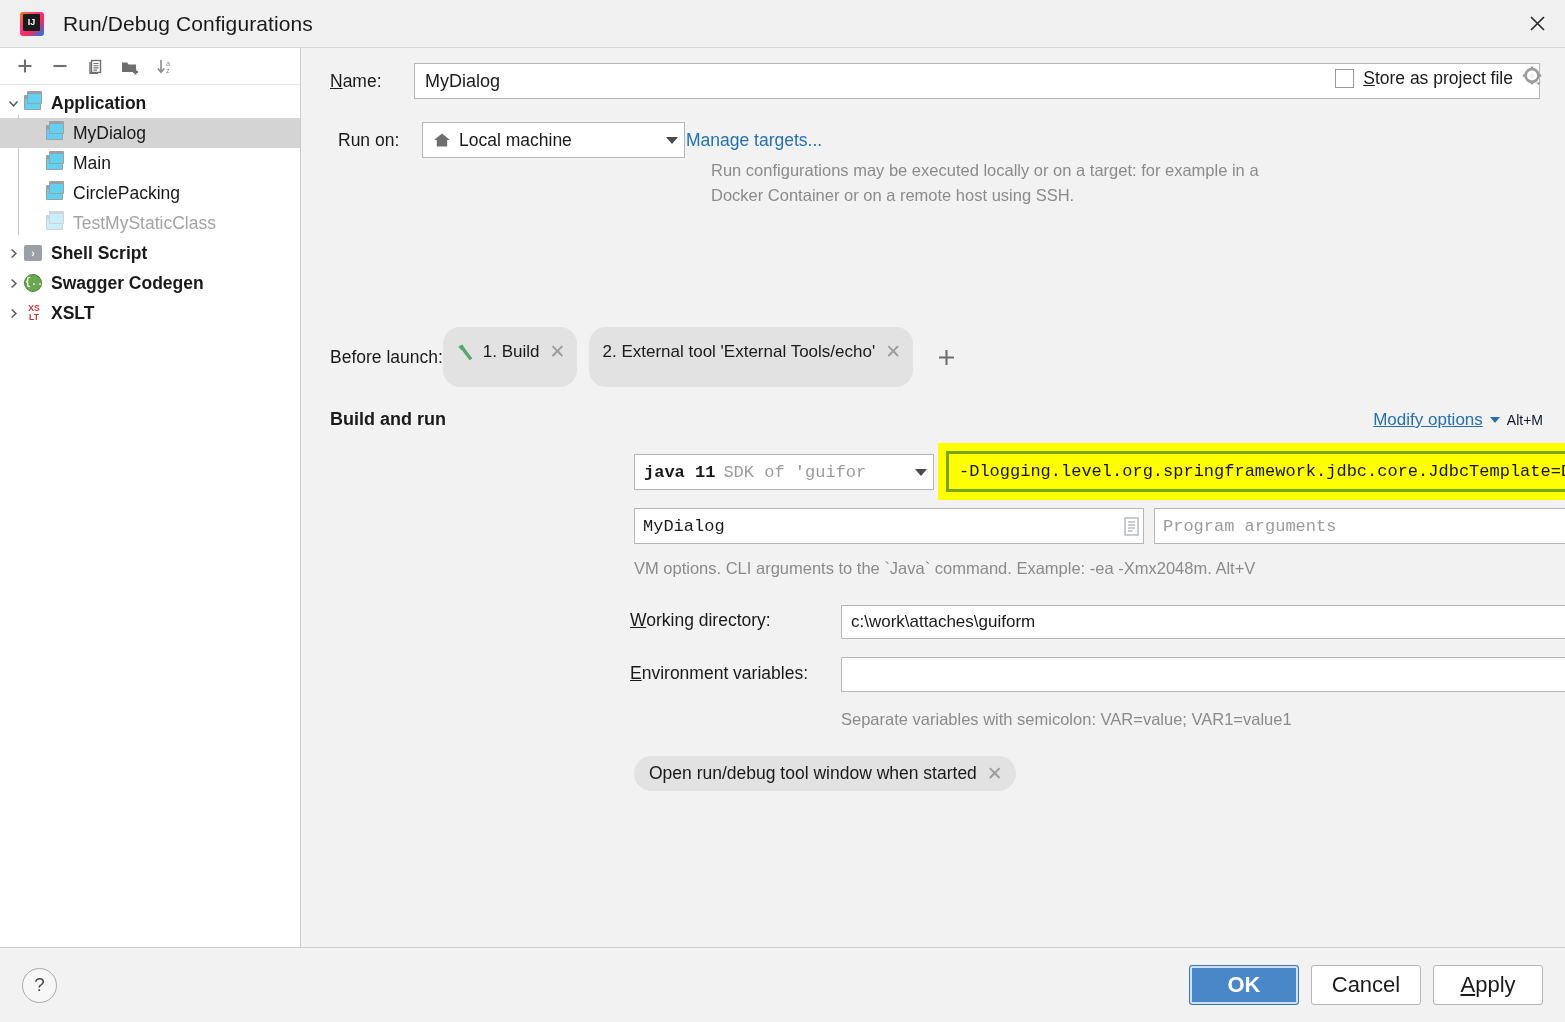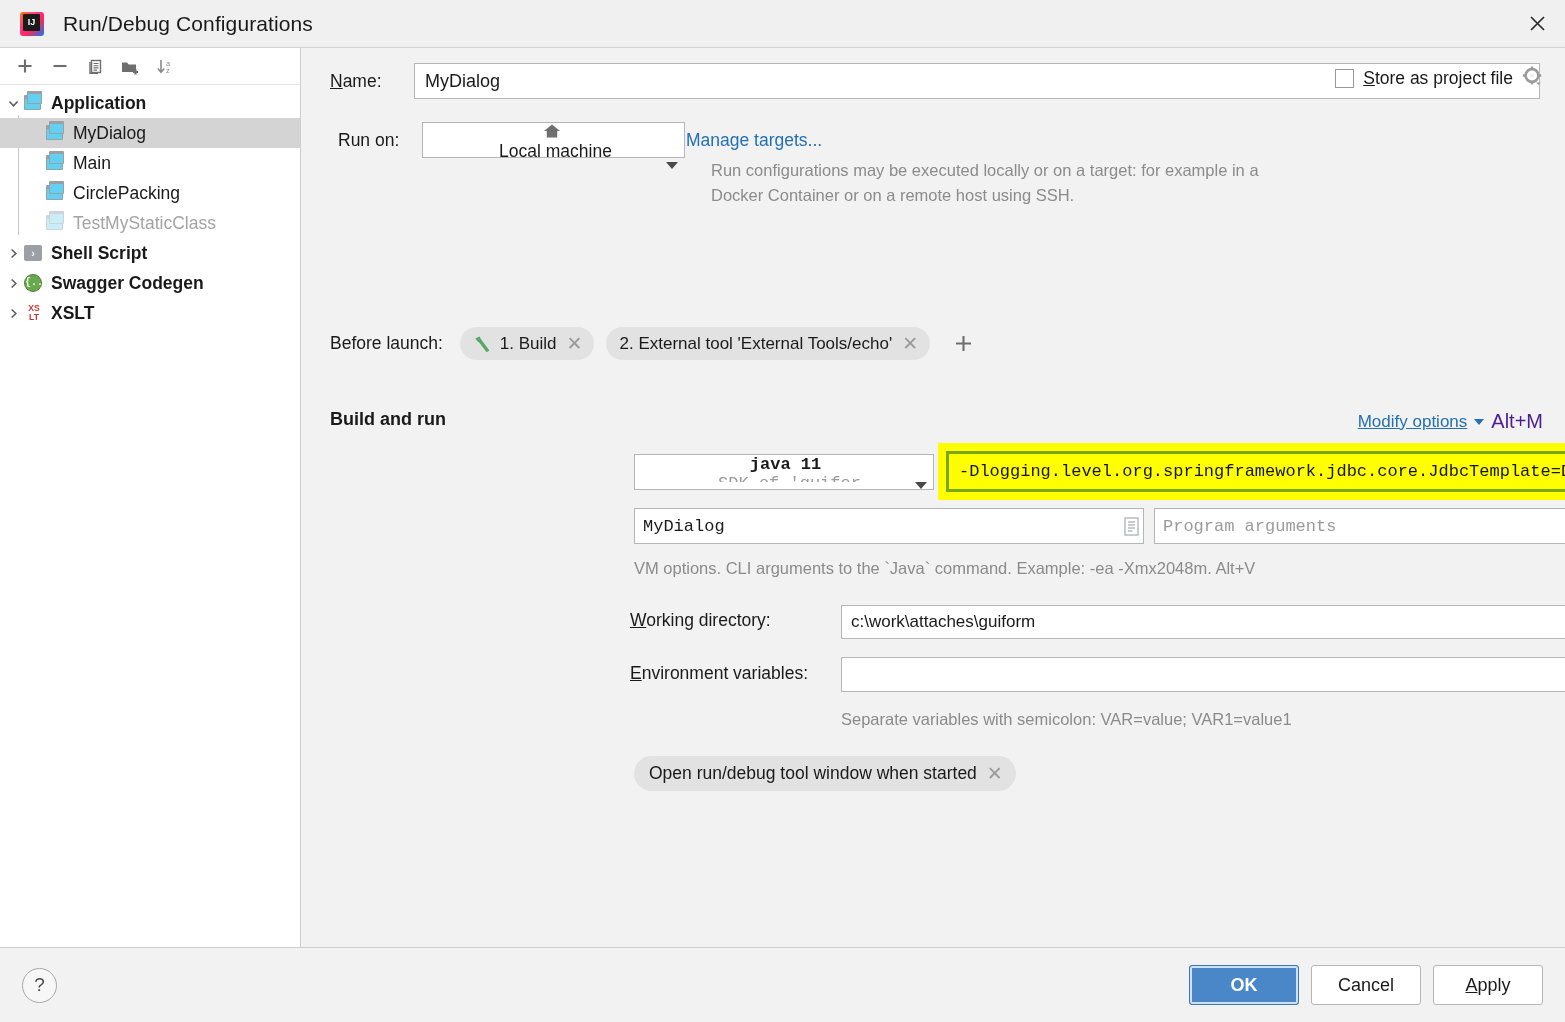--- a/index.html
+++ b/index.html
@@ -187,43 +187,43 @@
   }
   .store-row .lbl { font-size: 17.5px; }
 
   
   .runon-row { position: absolute; left: 29px; top: 74px; display: flex; align-items: center; }
   .runon-row .lbl { width: 84px; margin-left: 8px; }
   .combo {
     background: #fff; border: 1px solid #b6b6b6;
     height: 36px; box-sizing: border-box;
     display: flex; align-items: center; padding: 0 6px 0 10px;
-    font-size: 17.5px; color: #1a1a1a; position: relative; flex-direction: column;
+    font-size: 17.5px; color: #1a1a1a; position: relative;
   }
   #runon-combo { width: 263px; }
   .home-ic { width: 18px; height: 16px; margin-right: 8px; position: relative; flex:0 0 18px;}
   .caret {
     width: 0; height: 0; margin-left: auto;
     border-left: 6px solid transparent; border-right: 6px solid transparent;
     border-top: 7px solid #4a4a4a;
   }
   #manage-targets { position: absolute; left: 385px; top: 82px; font-size: 17.5px; }
 
   .hint {
     font-size: 16.5px; color: #8b8b8b; line-height: 25px;
   }
   #runon-hint { position: absolute; left: 410px; top: 110px; width: 560px; }
 
   
   .bl-row { position: absolute; left: 29px; top: 279px; display: flex; align-items: center; }
-  .bl-row .lbl { margin-right: 17px; }
+  .bl-row .lbl { }
   .chip {
     background: #e2e2e2; border-radius: 17px;
-    height: 33px; display: flex; align-items: center;
-    padding: 0 9px 0 13px; font-size: 17px; color: #1a1a1a;
+    height: 49px; display: flex; align-items: center;
+    padding: 0 9px 11px 13px; font-size: 17px; color: #1a1a1a;
     margin-right: 12px; white-space: nowrap;
   }
   .chip .x { color: #9b9b9b; font-size: 19px; margin-left: 10px; margin-right: 3px; }
   .hammer { width: 19px; height: 18px; margin-right: 8px; flex: 0 0 19px; }
   .plus-btn {
     width: 30px; height: 30px; display: flex; align-items: center; justify-content: center;
     margin-left: 6px;
   }
 
   
@@ -232,21 +232,21 @@
     font-size: 18px; font-weight: 700; color: #1a1a1a;
   }
   .modify-row {
     position: absolute; right: 22px; top: 362px;
     display: flex; align-items: center; gap: 7px;
   }
   .modify-row .chev {
     width:0;height:0;border-left:5px solid transparent;border-right:5px solid transparent;
     border-top:6px solid #2470b3;
   }
-  #alt-m { color: #4c1d95; font-size: 20px; }
+  #alt-m { color: #0f172a; font-size: 14px; }
 
   
   #jdk-combo {
     position: absolute; left: 333px; top: 406px;
     width: 300px; height: 36px;
     font-family: "Liberation Mono", monospace; font-size: 17px;
     padding: 0 6px 0 9px; overflow: hidden;
   }
   #jdk-combo .j-name { font-weight: 700; color:#1a1a1a; white-space: nowrap;}
   #jdk-combo .j-sub { color: #9b9b9b; margin-left: 8px; white-space: nowrap; overflow: hidden; }
@@ -319,21 +319,21 @@
   .help-btn {
     margin-left: 22px; width: 33px; height: 33px;
     border-radius: 50%; border: 1px solid #a8a8a8;
     background: #f7f7f7; color: #4a4a4a;
     font-size: 19px; display: flex; align-items: center; justify-content: center;
   }
   .btns { margin-left: auto; margin-right: 22px; display: flex; gap: 12px; }
   .btn {
     min-width: 110px; height: 40px;
     border: 1px solid #b6b6b6; background: #fff;
-    border-radius: 3px; font-size: 18px; color: #1a1a1a;
+    border-radius: 3px; font-size: 22px; color: #1a1a1a;
     display: flex; align-items: center; justify-content: center;
     box-sizing: border-box; padding: 0 1px;
   }
   .btn.primary {
     background: #4a87c8; border-color: #3a76b5; color: #fff;
     font-weight: 700; box-shadow: 0 0 0 2px #cfe0f0 inset;
   }
   .btn u { text-decoration: underline; }
 
   .icon-macro { width: 15px; height: 19px; flex: 0 0 15px; }

